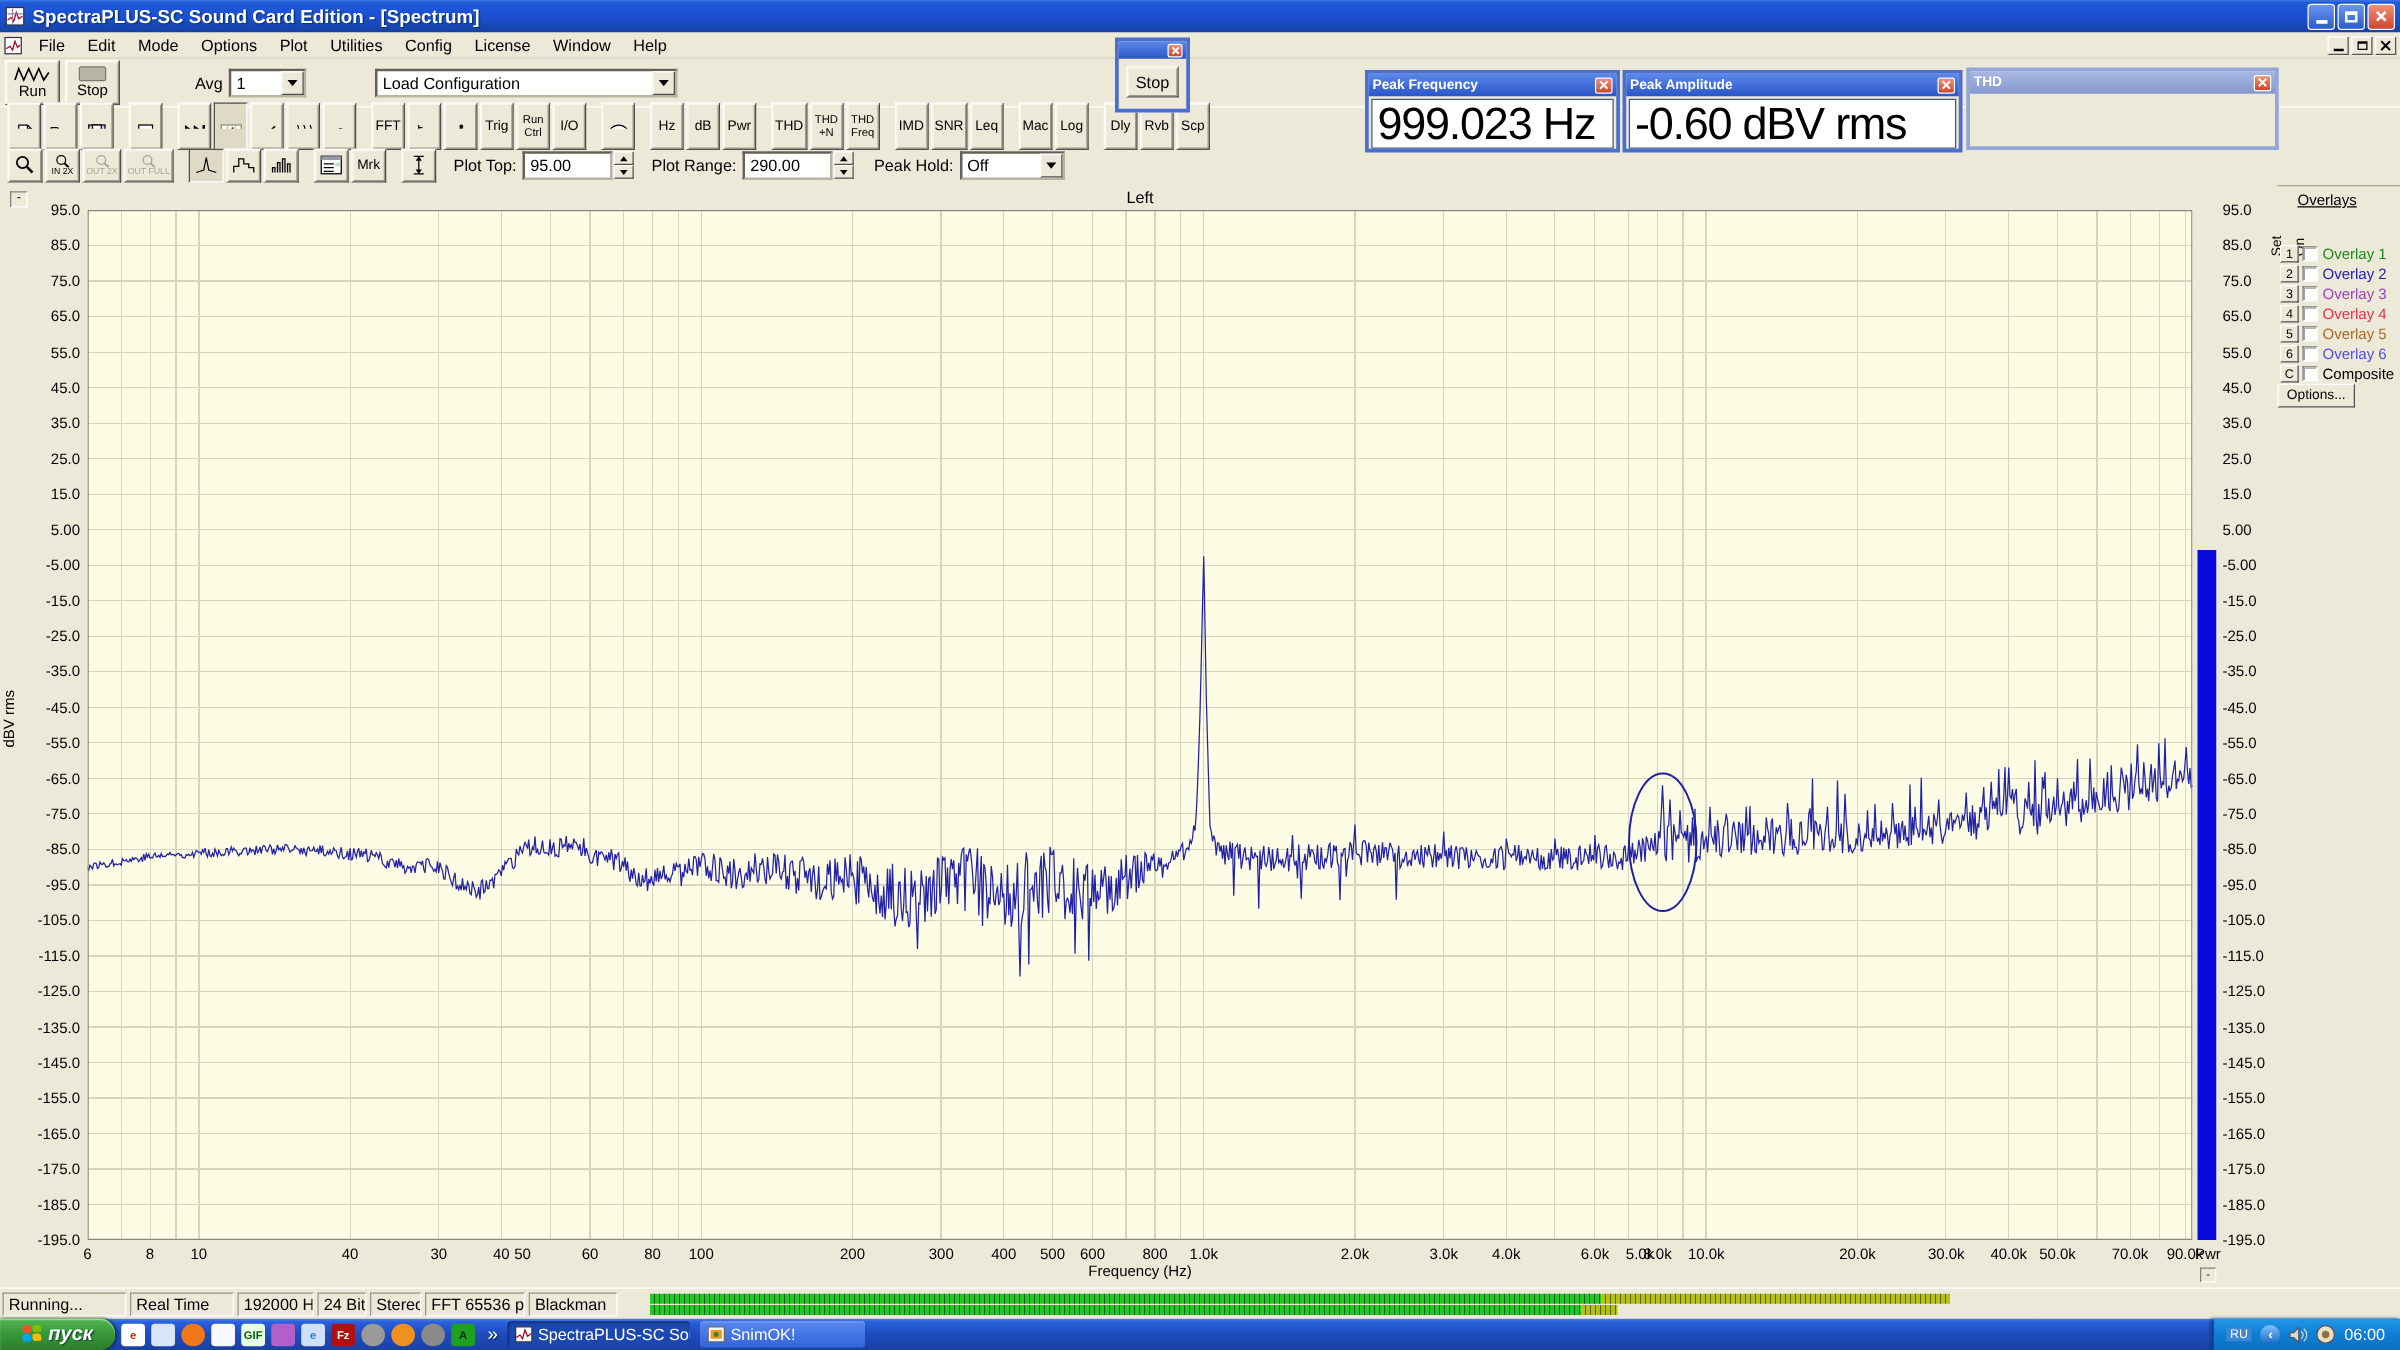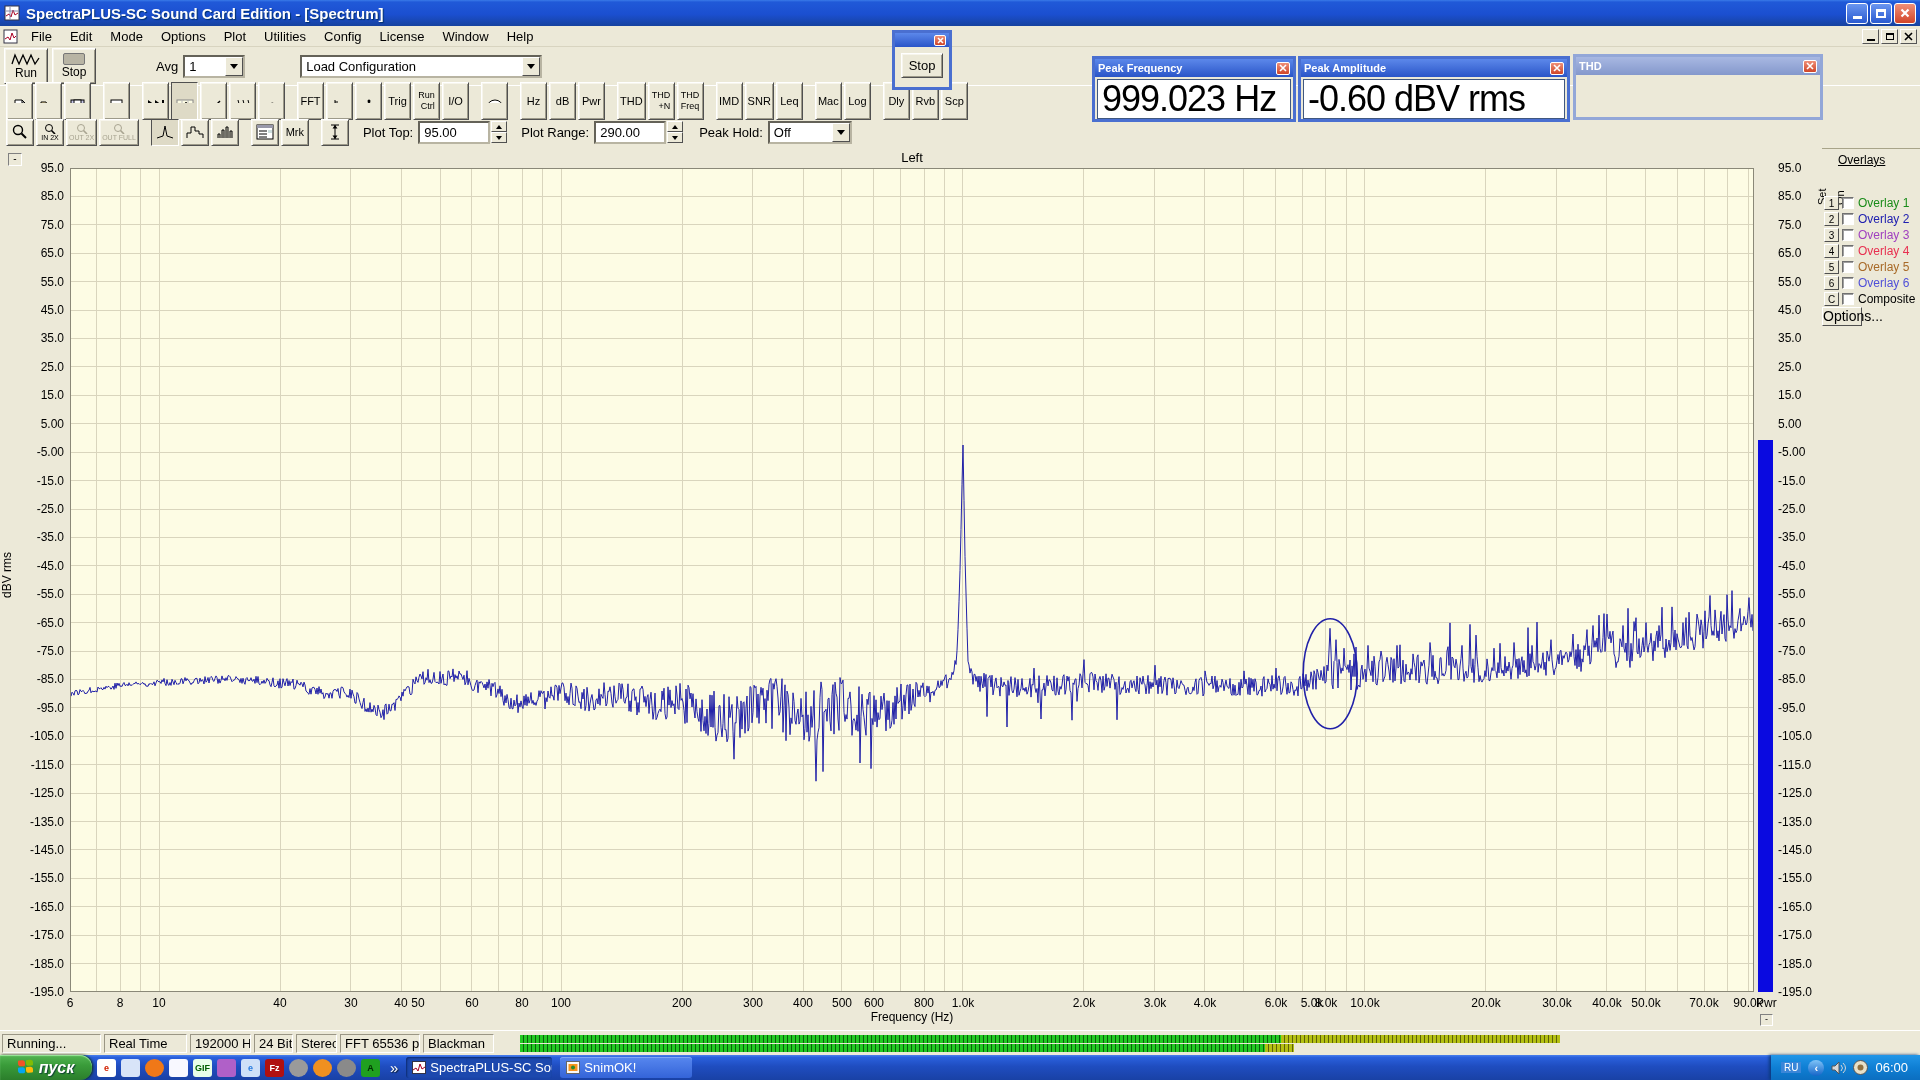--- a/index.html
+++ b/index.html
@@ -30,21 +30,21 @@
   
   .tb1{position:absolute;left:0;top:47px;width:1920px;height:39px;display:flex;align-items:center;border-bottom:1px solid #fff;}
   .tb2{position:absolute;left:0;top:86px;width:1920px;height:30px;display:flex;align-items:center;}
   .tb3{position:absolute;left:0;top:116px;width:1920px;height:32px;display:flex;align-items:center;}
   .btn{background:#ece9d8;border:1px solid;border-color:#fff #505050 #505050 #fff;
     box-shadow:inset 1px 1px 0 #f7f5ec,inset -1px -1px 0 #9d9a8a;
     display:flex;align-items:center;justify-content:center;flex-direction:column;color:#000;}
   .btn.pressed{border-color:#505050 #fff #fff #505050;box-shadow:none;background:#dedac6;}
   .btn.disabled{color:#a8a491;}
   .bigbtn{width:44px;height:36px;margin-left:4px;font-size:12px;gap:0px;}
-  .tbtn{min-width:27px;height:38px;margin-left:2px;font-size:11px;white-space:pre-line;text-align:right;line-height:11px;padding:16px 2px;}
+  .tbtn{min-width:27px;height:38px;margin-left:2px;font-size:11px;white-space:pre-line;text-align:center;line-height:11px;padding:16px 2px;}
   .t3btn{min-width:28px;height:27px;margin-left:2px;font-size:11px;white-space:pre-line;text-align:center;line-height:10px;padding:0 2px;}
   .gap{margin-left:12px;}
   .lbl{font-size:13px;margin:0 5px;}
   .field{background:#fff;border:2px inset #b8b4a2;font-size:13px;display:flex;align-items:center;padding:0 4px;height:23px;}
   .sel{background:#fff;border:2px inset #b8b4a2;height:23px;display:flex;align-items:center;font-size:13px;}
   .sel .val{flex:1;padding:0 4px;white-space:nowrap;overflow:hidden;}
   .arw{width:18px;height:19px;background:#ece9d8;border:1px solid;border-color:#fff #505050 #505050 #fff;
     display:flex;align-items:center;justify-content:center;}
   .tri-d{width:0;height:0;border-left:4px solid transparent;border-right:4px solid transparent;border-top:5px solid #000;}
   .tri-u{width:0;height:0;border-left:4px solid transparent;border-right:4px solid transparent;border-bottom:5px solid #000;}
@@ -84,22 +84,22 @@
   
   .ovl{position:absolute;left:1822px;top:0;width:98px;height:882px;border-top:1px solid #a8a489;padding-left:2px;}
   .ovl-head{font-size:12px;text-decoration:underline;margin:4px 0 0 14px;}
   .ovl-colhead{position:absolute;font-size:11px;transform:rotate(-90deg);transform-origin:left bottom;}
   .ovl-row{position:absolute;display:flex;align-items:center;height:16px;}
   .ovl-num{width:15px;height:14px;background:#ece9d8;border:1px solid;border-color:#fff #505050 #505050 #fff;
     font-size:10px;text-align:center;line-height:13px;}
   .chk{width:12px;height:12px;background:#fff;border:1px solid #555;border-color:#707070 #fff #fff #707070;
     box-shadow:inset 1px 1px 0 #a0a0a0;margin-left:3px;}
   .ovl-lab{font-size:12px;margin-left:4px;white-space:nowrap;}
-  .ovl-opts{position:absolute;left:0px;top:158px;width:40px;height:19px;background:#ece9d8;border:1px solid;
-    border-color:#fff #505050 #505050 #fff;font-size:14px;text-align:center;line-height:17px;}
+  .ovl-opts{position:absolute;left:0px;top:158px;width:62px;height:19px;background:#ece9d8;border:1px solid;
+    border-color:#fff #505050 #505050 #fff;font-size:11px;text-align:center;line-height:17px;}
 
   
   .statusbar{position:absolute;left:0;top:1030px;width:1920px;height:25px;background:#ece9d8;border-top:1px solid #fff;}
   .sp{position:absolute;top:3px;height:19px;border:1px solid;border-color:#9a9685 #fff #fff #9a9685;
     font-size:13px;padding:1px 4px;white-space:nowrap;overflow:hidden;}
   .meter{position:absolute;left:520px;top:3px;width:1392px;height:19px;}
   .mbar{position:absolute;left:0;height:8px;display:flex;}
   .mseg-g{height:100%;background:repeating-linear-gradient(90deg,#22c922 0 3px,#0c5d0c 3px 4px);}
   .mseg-y{height:100%;background:repeating-linear-gradient(90deg,#b4c013 0 3px,#5d600a 3px 4px);}
 

